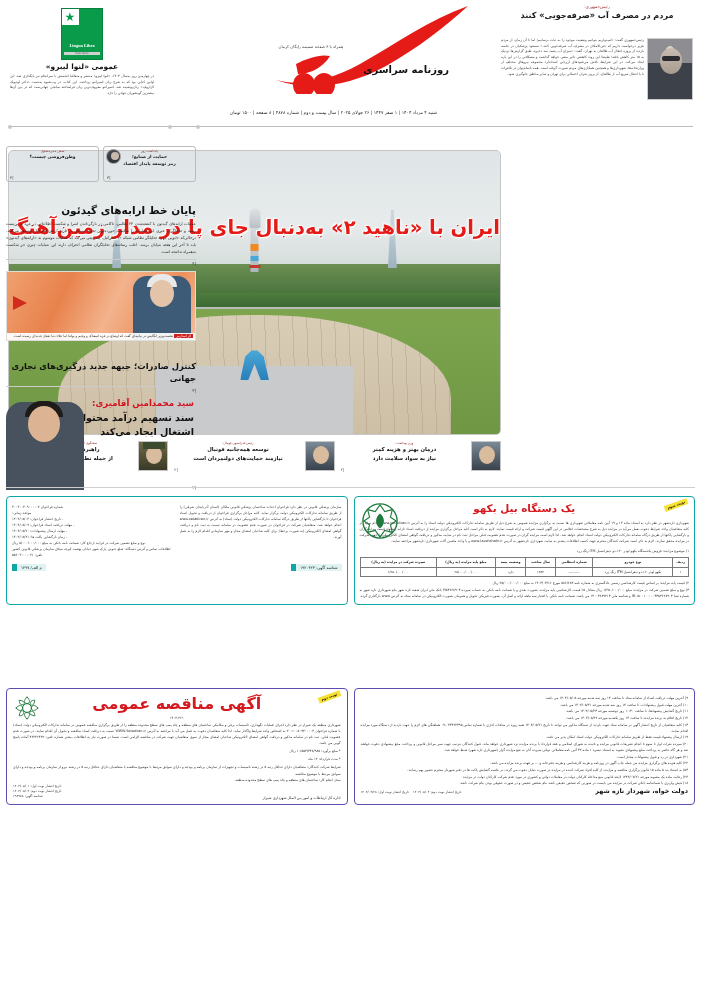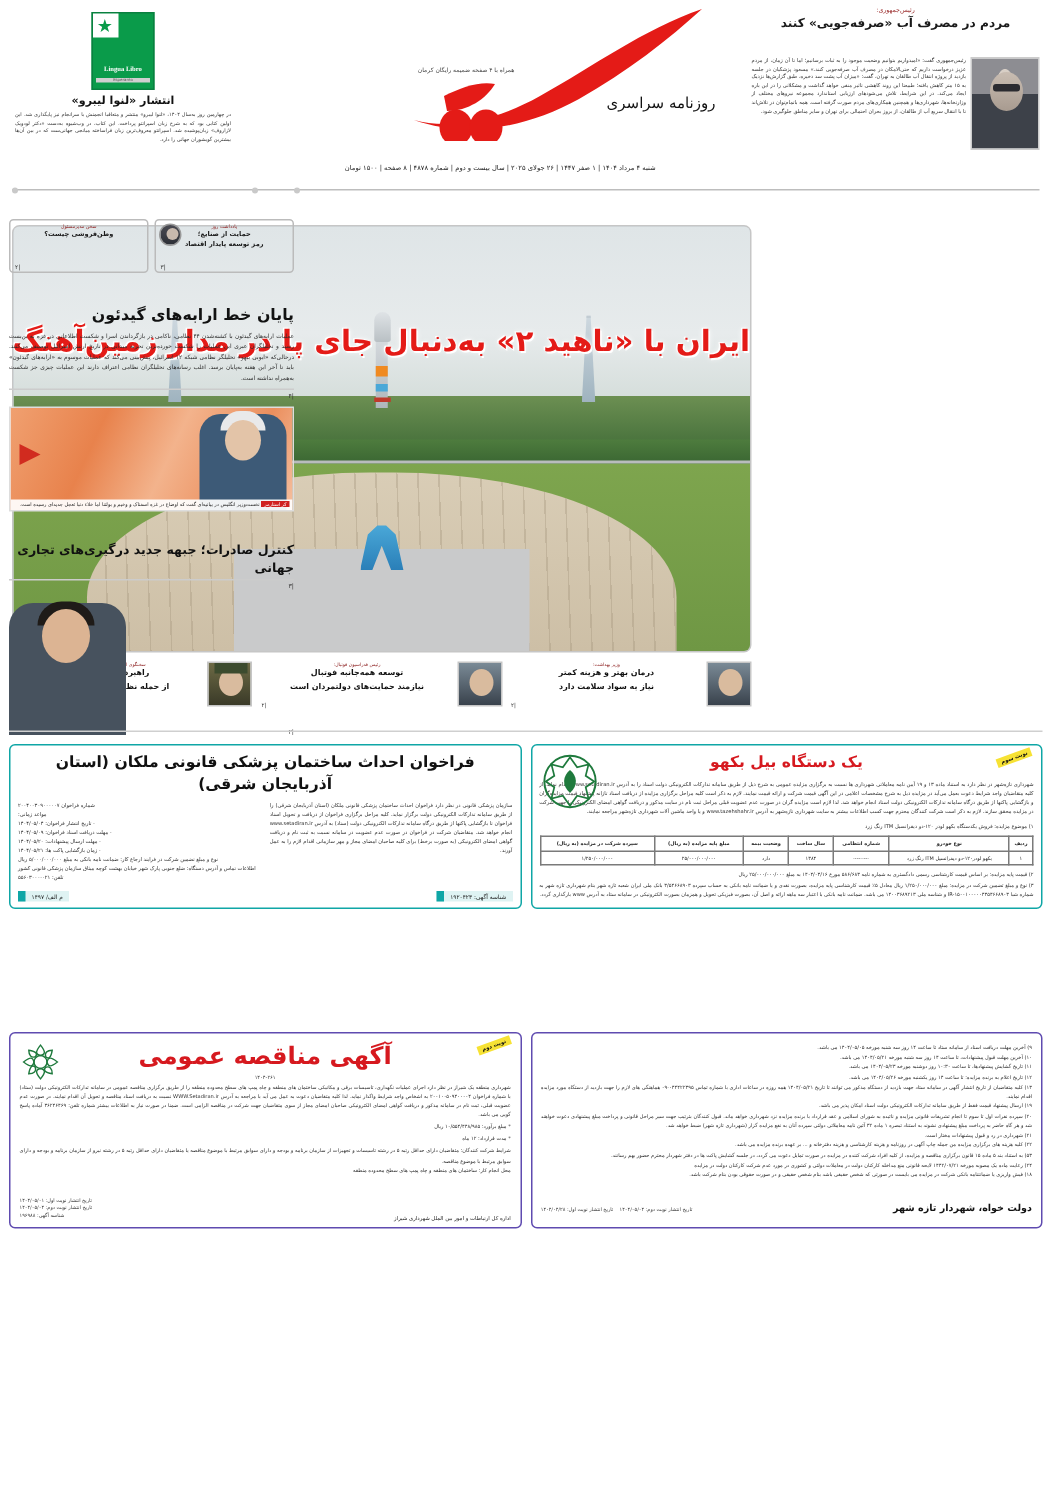--- a/index.html
+++ b/index.html
@@ -25,21 +25,21 @@
         radial-gradient(ellipse at 50% 30%, #d8cfc6 0 18%, transparent 19%),
         linear-gradient(#8d8d92 0 40%, #3d4149 40% 100%);
       position:relative; }
   .pres-photo::after{content:"";position:absolute;left:12px;top:9px;width:22px;height:26px;border-radius:50%;
       background:linear-gradient(#c9bdb2,#a89b90);}
   .pres-photo::before{content:"";position:absolute;left:14px;top:17px;width:18px;height:5px;border-radius:2px;background:#2b2b30;z-index:2;}
   .pres-text { font-size:3.45px; line-height:1.62; color:#333; text-align:justify; }
 
   .mh-logo { position:absolute; right:8px; top:-2px; width:230px; height:100px; }
   .sayeh { position:absolute; right:0; top:0; width:225px; height:92px; }
-  .mh-sub { position:absolute; right:16px; top:62px; font-size:10px; font-weight:normal; color:#111; letter-spacing:-.3px;}
+  .mh-sub { position:absolute; right:44px; top:62px; font-size:10px; font-weight:bold; color:#111; letter-spacing:-.3px;}
   .mh-tag { position:absolute; right:150px; top:42px; font-size:4px; color:#444; }
   .mh-dateline { position:absolute; right:0; bottom:3px; left:10px; font-size:4.5px; color:#222; text-align:center; white-space:nowrap;}
 
   .eo-flag { width:42px; height:52px; margin:4px auto 2px auto; background:#0a9b4a; position:relative; border:0.5px solid #0a8040;}
   .eo-flag .canton { position:absolute; left:0; top:0; width:17px; height:16px; background:#fff; }
   .eo-flag .star { position:absolute; left:2.5px; top:2px; font-size:12px; line-height:12px; color:#0a9b4a; }
   .eo-flag .lbl { position:absolute; left:0; right:0; bottom:11px; font-size:4.4px; color:#fff; text-align:center; font-weight:bold; font-family:"Liberation Serif", serif;}
   .eo-flag .lbl2 { position:absolute; left:2px; right:2px; bottom:4px; font-size:2.6px; color:#fff; text-align:center; background:#d0d0d0; color:#555;}
   .eo-title { font-size:7.4px; font-weight:bold; color:#111; margin:2px 0 3px 0; }
   .eo-text { font-size:3.4px; line-height:1.62; color:#333; text-align:justify; padding:0 2px;}
@@ -152,21 +152,21 @@
   table.auc { width:100%; border-collapse:collapse; margin:3px 0; font-size:3.3px; }
   table.auc th, table.auc td { border:0.5px solid #7a7a7a; padding:2px 1px; text-align:center; line-height:1.45; color:#222;}
   table.auc th { font-weight:bold; }
 
   
   .big-row { position:absolute; left:6px; right:6px; top:688px; display:flex; gap:6px; }
   .bigad { flex:1; border:1.4px solid #5f4bb0; border-radius:4px; padding:4px 6px; background:#fff; position:relative;}
   .bigad .ad-title { font-size:16px; }
   .ol { font-size:3.4px; line-height:1.8; color:#2b2b2b; text-align:justify; margin-top:2px;}
   .ol div { margin-bottom:0.5px; }
-  .sign-row { display:flex; justify-content:space-between; align-items:flex-end; margin-top:15px; font-size:3.6px; color:#222;}
+  .sign-row { display:flex; justify-content:space-between; align-items:flex-end; margin-top:1px; font-size:3.6px; color:#222;}
   .sign-big { font-size:6.4px; font-weight:bold; color:#111; }
   .dates { text-align:left; font-size:3.3px; line-height:1.6; color:#333;}
   .flower { position:absolute; left:7px; top:6px; width:26px; height:26px;}
   .ad-num { font-size:3.4px; color:#333; text-align:center; margin-bottom:2px;}
 </style>
 </head>
 <body>
 
 <div class="page">
 
@@ -195,21 +195,21 @@
       <div class="mh-dateline">شنبه ۴ مرداد ۱۴۰۴ | ۱ صفر ۱۴۴۷ | ۲۶ جولای ۲۰۲۵ | سال بیست و دوم | شماره ۴۸۷۸ | ۸ صفحه | ۱۵۰۰ تومان</div>
     </div>
 
     <div class="mh-right">
       <div class="eo-flag">
         <div class="canton"></div>
         <div class="star">★</div>
         <div class="lbl">Lingua Libro</div>
         <div class="lbl2">Esperanto</div>
       </div>
-      <div class="eo-title">انتشار «لنوا لیبرو»</div>
+      <div class="eo-title">عمومی «لنوا لیبرو»</div>
       <div class="eo-text">در چهارمین روز به‌سال ۱۴۰۴، «لنوا لیبرو» منتشر و متعاقبا انجمنش با سرانجام نیز پایگذاری شد. این اولین کتابی بود که به شرح زبان اسپرانتو پرداخت. این کتاب، در وب‌شیوه به‌دست «دکتر لودویک لازاروف» زبان‌پوشیده شد. اسپرانتو معروف‌ترین زبان فراساخته میانجی جهانی‌ست که در بین آن‌ها بیشترین گویشوران جهانی را دارد.</div>
     </div>
   </div>
 
   <div class="mh-rule"></div>
   <div class="mh-dot" style="left:8px"></div>
   <div class="mh-dot" style="left:168px"></div>
   <div class="mh-dot" style="left:196px"></div>
 
   <div class="hero">
@@ -300,20 +300,25 @@
         <span class="tagred">کر استارمر</span>
         <span>نخست‌وزیر انگلیس در بیانیه‌ای گفت که اوضاع در غزه اسفناک و وخیم و بولتنا اما خلاء دنبا تعجل جدیدای رسیده است.</span>
       </div>
     </div>
 
     <div class="lc-head2">کنترل صادرات؛ جبهه جدید درگیری‌های تجاری جهانی</div>
     <div class="lc-pg2">|۳</div>
 
     <div class="promo">
       <div class="pman"></div>
+      <div style="padding-right:2px;">
+        <div class="pname">سید محمدامین آقامیری:</div>
+        <div class="pline">سند تسهیم درآمد محتوا</div>
+        <div class="pline">اشتغال ایجاد می‌کند</div>
+      </div>
       <div class="ppg">|۲</div>
     </div>
   </div>
 
   <div class="sep-rule"></div>
 
   <div class="ads-row">
 
     <div class="ad">
       <div class="ribbon">نوبت سوم</div>
@@ -353,21 +358,20 @@
         </tbody>
       </table>
 
       <div class="ol">
         <div>۲) قیمت پایه مزایده: بر اساس قیمت کارشناسی رسمی دادگستری به شماره نامه ۵۸۶/۶۸۳ مورخ ۱۴۰۴/۰۳/۱۶ به مبلغ ۲۵/۰۰۰/۰۰۰/۰۰۰ ریال</div>
         <div>۳) نوع و مبلغ تضمین شرکت در مزایده: مبلغ ۱/۲۵۰/۰۰۰/۰۰۰ ریال معادل ۵٪ قیمت کارشناسی پایه مزایده، بصورت نقدی و یا ضمانت نامه بانکی به حساب سپرده ۳/۵۴۶۶۸۹۰۳ بانک ملی ایران شعبه تازه شهر بنام شهرداری تازه شهر به شماره شبا IR-۱۵۰۰۱۰۰۰۰۰۴۳۵۴۶۶۸۹۰۳ و شناسه ملی ۱۴۰۰۳۶۸۹۲۱۳ می باشد. ضمانت نامه بانکی با اعتبار سه ماهه ارائه و اصل آن، بصورت فیزیکی تحویل و همزمان بصورت الکترونیکی در سامانه ستاد به آدرس www بارگذاری گردد.</div>
       </div>
     </div>
 
     <div class="ad">
-      <div class="ad-title">فراخوان احداث ساختمان پزشکی قانونی ملکان (استان آذربایجان شرقی)</div>
       <div class="ad-cols">
         <div>سازمان پزشکی قانونی در نظر دارد فراخوان احداث ساختمان پزشکی قانونی ملکان (استان آذربایجان شرقی) را از طریق سامانه تدارکات الکترونیکی دولت برگزار نماید. کلیه مراحل برگزاری فراخوان از دریافت و تحویل اسناد فراخوان تا بازگشایی پاکتها از طریق درگاه سامانه تدارکات الکترونیکی دولت (ستاد) به آدرس www.setadiran.ir انجام خواهد شد. متقاضیان شرکت در فراخوان در صورت عدم عضویت در سامانه نسبت به ثبت نام و دریافت گواهی امضای الکترونیکی (به صورت برخط) برای کلیه صاحبان امضای مجاز و مهر سازمانی اقدام لازم را به عمل آورند.</div>
         <div>
           <div style="text-align:left;">شماره فراخوان ۲۰۰۴۰۰۳۰۹۰۰۰۰۰۷</div>
           <div style="text-align:left; white-space:pre-line;">مواعد زمانی:
 - تاریخ انتشار فراخوان: ۱۴۰۴/۰۵/۰۴
 - مهلت دریافت اسناد فراخوان: ۱۴۰۴/۰۵/۰۹
 - مهلت ارسال پیشنهادات: ۱۴۰۴/۰۵/۲۰
 - زمان بازگشایی پاکت ها: ۱۴۰۴/۰۵/۲۱
 نوع و مبلغ تضمین شرکت در فرایند ارجاع کار: ضمانت نامه بانکی به مبلغ ۵/۰۰۰/۰۰۰/۰۰۰ ریال

